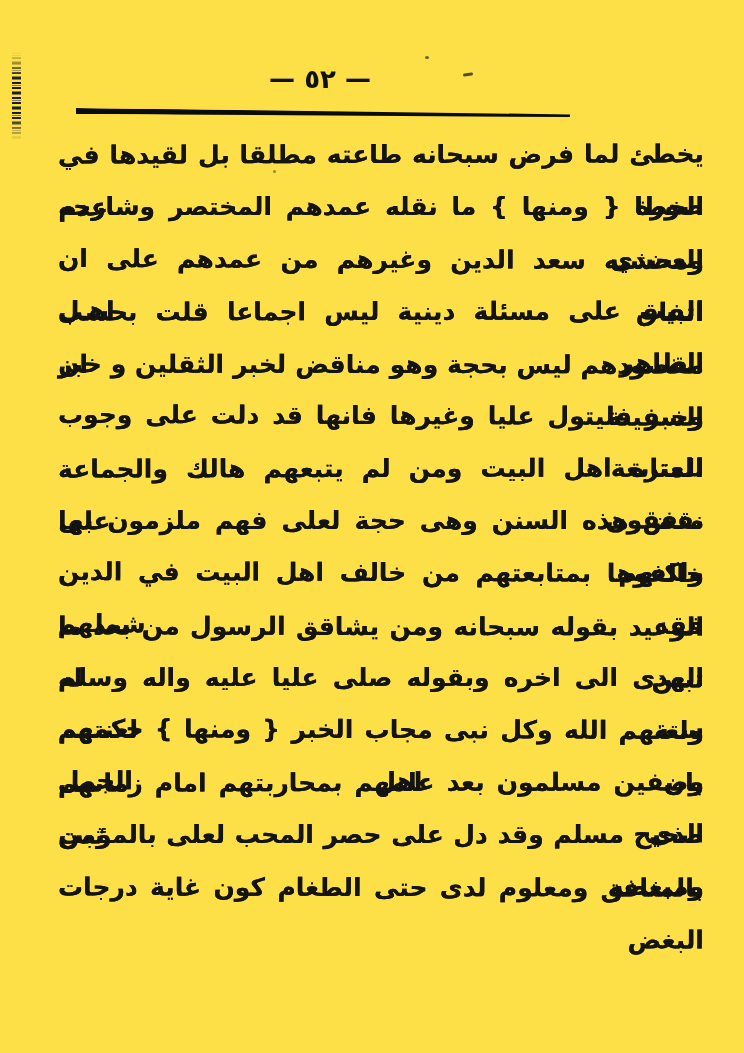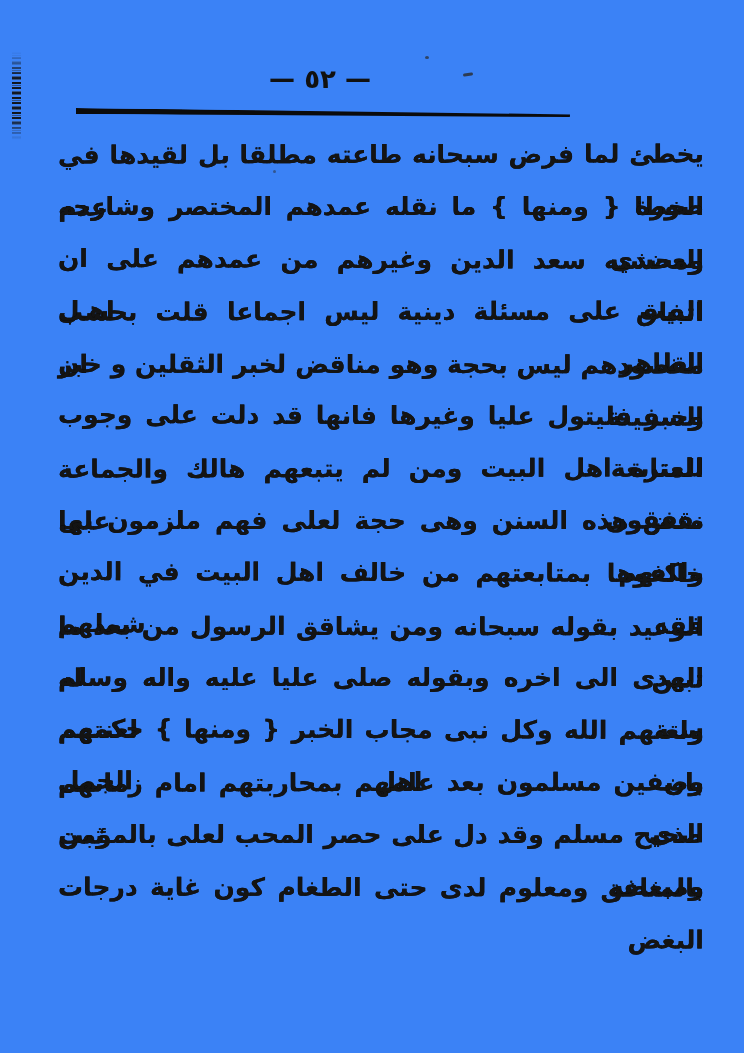--- a/index.html
+++ b/index.html
@@ -5,21 +5,21 @@
   html,body{margin:0;padding:0;}
   body{
     width:744px;height:1053px;
     background:#fdfdfc;
     position:relative;
     overflow:hidden;
     font-family:"DejaVu Sans",sans-serif;
   }
   .page{
     position:absolute;inset:0;
-    background:#3b82f6;
+    background:#fde047;
   }
   
   .artifact-strip{
     position:absolute;
     left:12px;top:52px;
     width:9px;height:88px;
     background:
       repeating-linear-gradient(180deg, rgba(15,15,15,.92) 0 2px, rgba(0,0,0,0) 2px 5px),
       repeating-linear-gradient(0deg, rgba(45,45,45,.55) 0 1px, rgba(0,0,0,0) 1px 3px);
     -webkit-mask:linear-gradient(180deg, transparent 0, #000 30%, #000 75%, transparent 100%),

